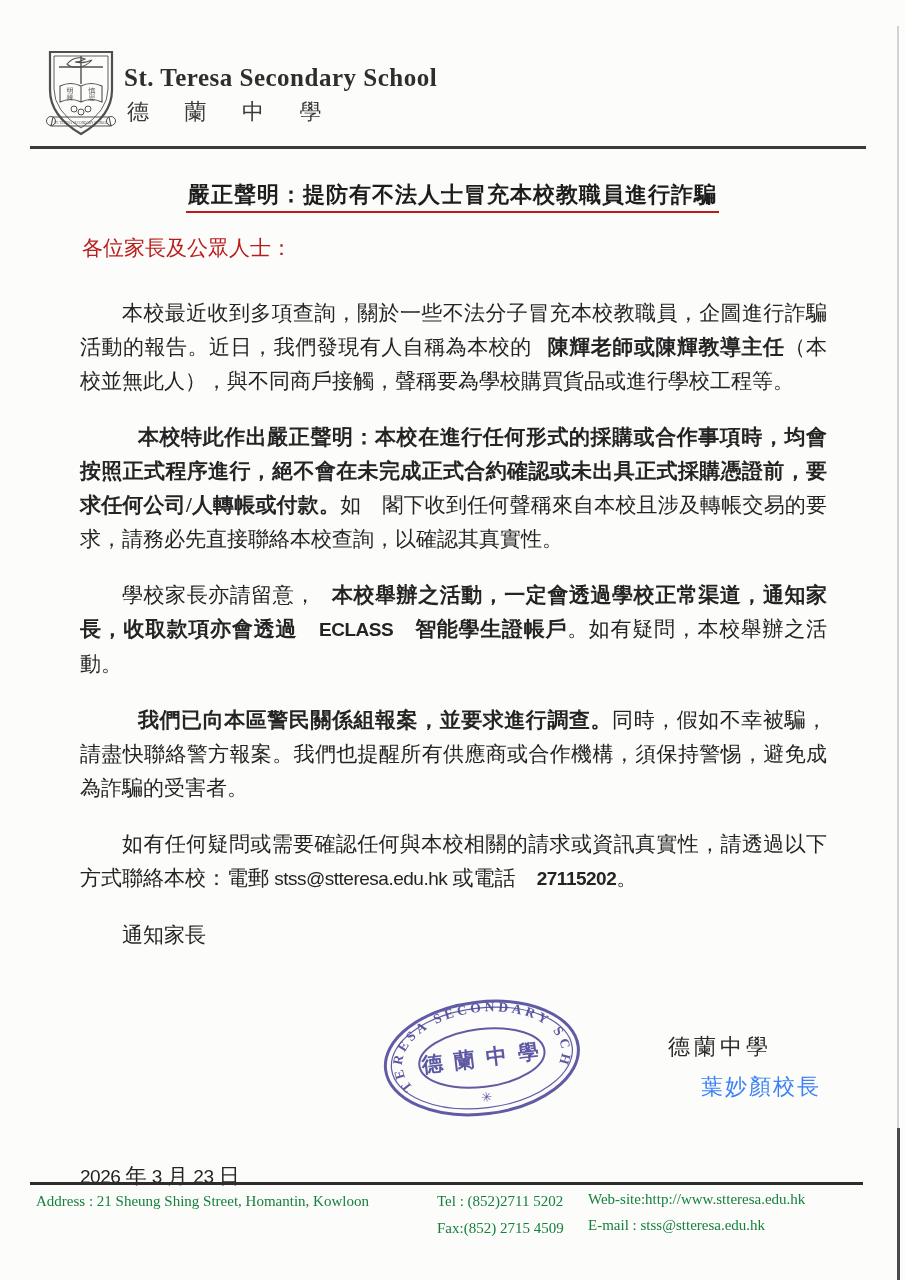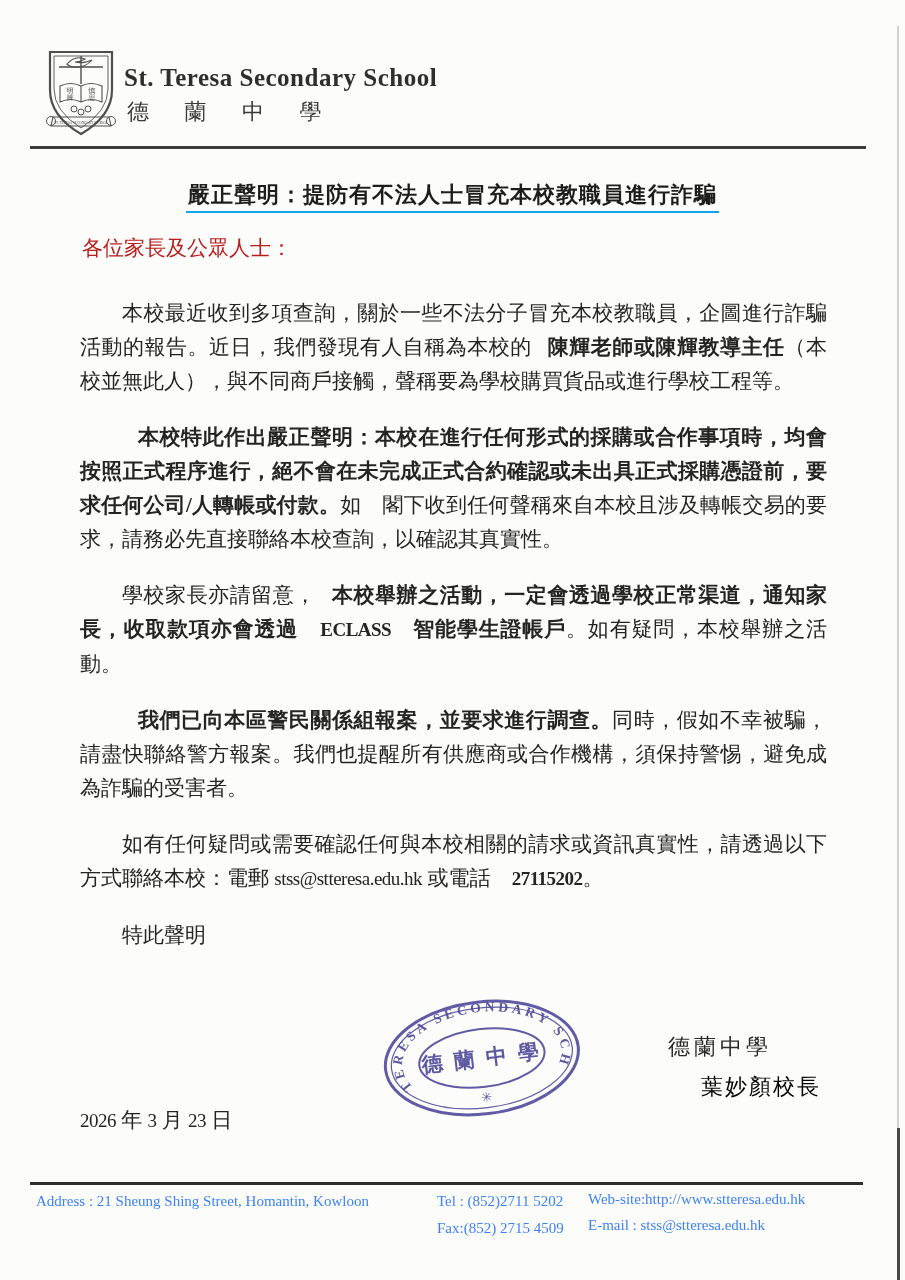--- a/index.html
+++ b/index.html
@@ -8,37 +8,37 @@
     background:#fcfcfa;color:#222;
     font-family:"Liberation Serif","DejaVu Serif",serif;
   }
   
   .logo{position:absolute;left:44px;top:48px;width:74px;height:94px;}
   .school-en{position:absolute;left:124px;top:64px;font-size:25px;font-weight:bold;color:#2e2e2e;letter-spacing:.5px;}
   .school-zh{position:absolute;left:127px;top:97px;font-size:22px;color:#3a3a3a;letter-spacing:15px;}
   .header-rule{position:absolute;left:30px;top:146px;width:836px;height:3px;background:#3c3c3c;}
   
   .title{position:absolute;left:0;top:180px;width:905px;text-align:center;font-size:22px;font-weight:bold;color:#1d1d1d;}
-  .title span{border-bottom:2px solid #0ea5e9;padding:0 2px 4px 2px;letter-spacing:1px;}
+  .title span{border-bottom:2px solid #b91c1c;padding:0 2px 4px 2px;letter-spacing:1px;}
   
   .salutation{position:absolute;left:82px;top:234px;font-size:21px;color:#b91c1c;}
   .body{position:absolute;left:80px;top:296px;width:747px;font-size:21px;line-height:34px;
         text-align:justify;color:#242424;}
   .body p{margin:0 0 22px 0;text-indent:2em;}
   .b{font-weight:bold;padding-left:16px;}
-  .m{font-family:Liberation Serif, serif;font-size:19px;letter-spacing:-0.5px;}
+  .m{font-family:Liberation Sans, sans-serif;font-size:19px;letter-spacing:-0.5px;}
   .closing{margin-top:14px;text-indent:2em;}
   
   .stamp{position:absolute;left:380px;top:998px;width:204px;height:122px;transform:rotate(-7deg);}
   .sig-school{position:absolute;left:621px;top:1032px;font-size:22px;color:#2a2a2a;letter-spacing:4px;margin-left:47px;}
-  .sig-principal{position:absolute;left:701px;top:1072px;font-size:22px;color:#000000;letter-spacing:2px;}
-  .date{position:absolute;left:80px;top:1106px;font-size:21px;color:#242424;}
+  .sig-principal{position:absolute;left:701px;top:1072px;font-size:22px;color:#3b82f6;letter-spacing:2px;}
+  .date{position:absolute;left:80px;top:1162px;font-size:21px;color:#242424;}
   
   .footer-rule{position:absolute;left:30px;top:1182px;width:833px;height:3px;background:#2d2d2d;}
-  .foot{position:absolute;font-size:15px;color:#3b82f6;white-space:nowrap;}
+  .foot{position:absolute;font-size:15px;color:#15803d;white-space:nowrap;}
   .f-addr1{left:36px;top:1193px;}
   .f-addr2{left:58px;top:1216px;letter-spacing:6px;}
   .f-tel{left:437px;top:1193px;}
   .f-fax{left:437px;top:1220px;}
   .f-web{left:588px;top:1191px;}
   .f-email{left:588px;top:1217px;}
   
   .edge-light{position:absolute;left:897px;top:26px;width:2px;height:1254px;background:#d2d2d2;}
   .edge-dark{position:absolute;left:897px;top:1128px;width:3px;height:152px;background:#4a4a4a;}
 </style>
@@ -83,21 +83,21 @@
 
   <div class="salutation">各位家長及公眾人士：</div>
 
   <div class="body" id="letter-body">
 
   <p><span>本校最近收到多項查詢，關於一些不法分子冒充本校教職員，企圖進行詐騙活動的報告。近日，我們發現有人自稱為本校的</span><span class="b">陳輝老師或陳輝教導主任</span><span>（本校並無此人），與不同商戶接觸，聲稱要為學校購買貨品或進行學校工程等。</span></p>
       <p><span class="b">本校特此作出嚴正聲明：本校在進行任何形式的採購或合作事項時，均會按照正式程序進行，絕不會在未完成正式合約確認或未出具正式採購憑證前，要求任何公司/人轉帳或付款。</span><span>如　閣下收到任何聲稱來自本校且涉及轉帳交易的要求，請務必先直接聯絡本校查詢，以確認其真實性。</span></p>
       <p><span>學校家長亦請留意，</span><span class="b">本校舉辦之活動，一定會透過學校正常渠道，通知家長，收取款項亦會透過 </span><span class="b m">ECLASS</span><span class="b"> 智能學生證帳戶</span><span>。如有疑問，本校舉辦之活動。</span></p>
       <p><span class="b">我們已向本區警民關係組報案，並要求進行調查。</span><span>同時，假如不幸被騙，請盡快聯絡警方報案。我們也提醒所有供應商或合作機構，須保持警惕，避免成為詐騙的受害者。</span></p>
       <p><span>如有任何疑問或需要確認任何與本校相關的請求或資訊真實性，請透過以下方式聯絡本校：電郵 </span><span class="m">stss@stteresa.edu.hk</span><span> 或電話 </span><span class="b m">27115202</span><span>。</span></p>
-      <div class="closing">特此聲明</div>
+      <div class="closing">通知家長</div>
     </div>
 
   <svg class="stamp" viewBox="0 0 204 122">
     <defs>
       <path id="ringPath" d="M30,80 A80,46 0 1 1 174,80" fill="none"></path>
     </defs>
     <g stroke="#4f4a9b" fill="none" opacity="0.9">
       <ellipse cx="102" cy="60" rx="97" ry="56" stroke-width="3"></ellipse>
       <ellipse cx="102" cy="60" rx="91" ry="50" stroke-width="1.2"></ellipse>
       <ellipse cx="102" cy="60" rx="63" ry="29" stroke-width="2"></ellipse>

